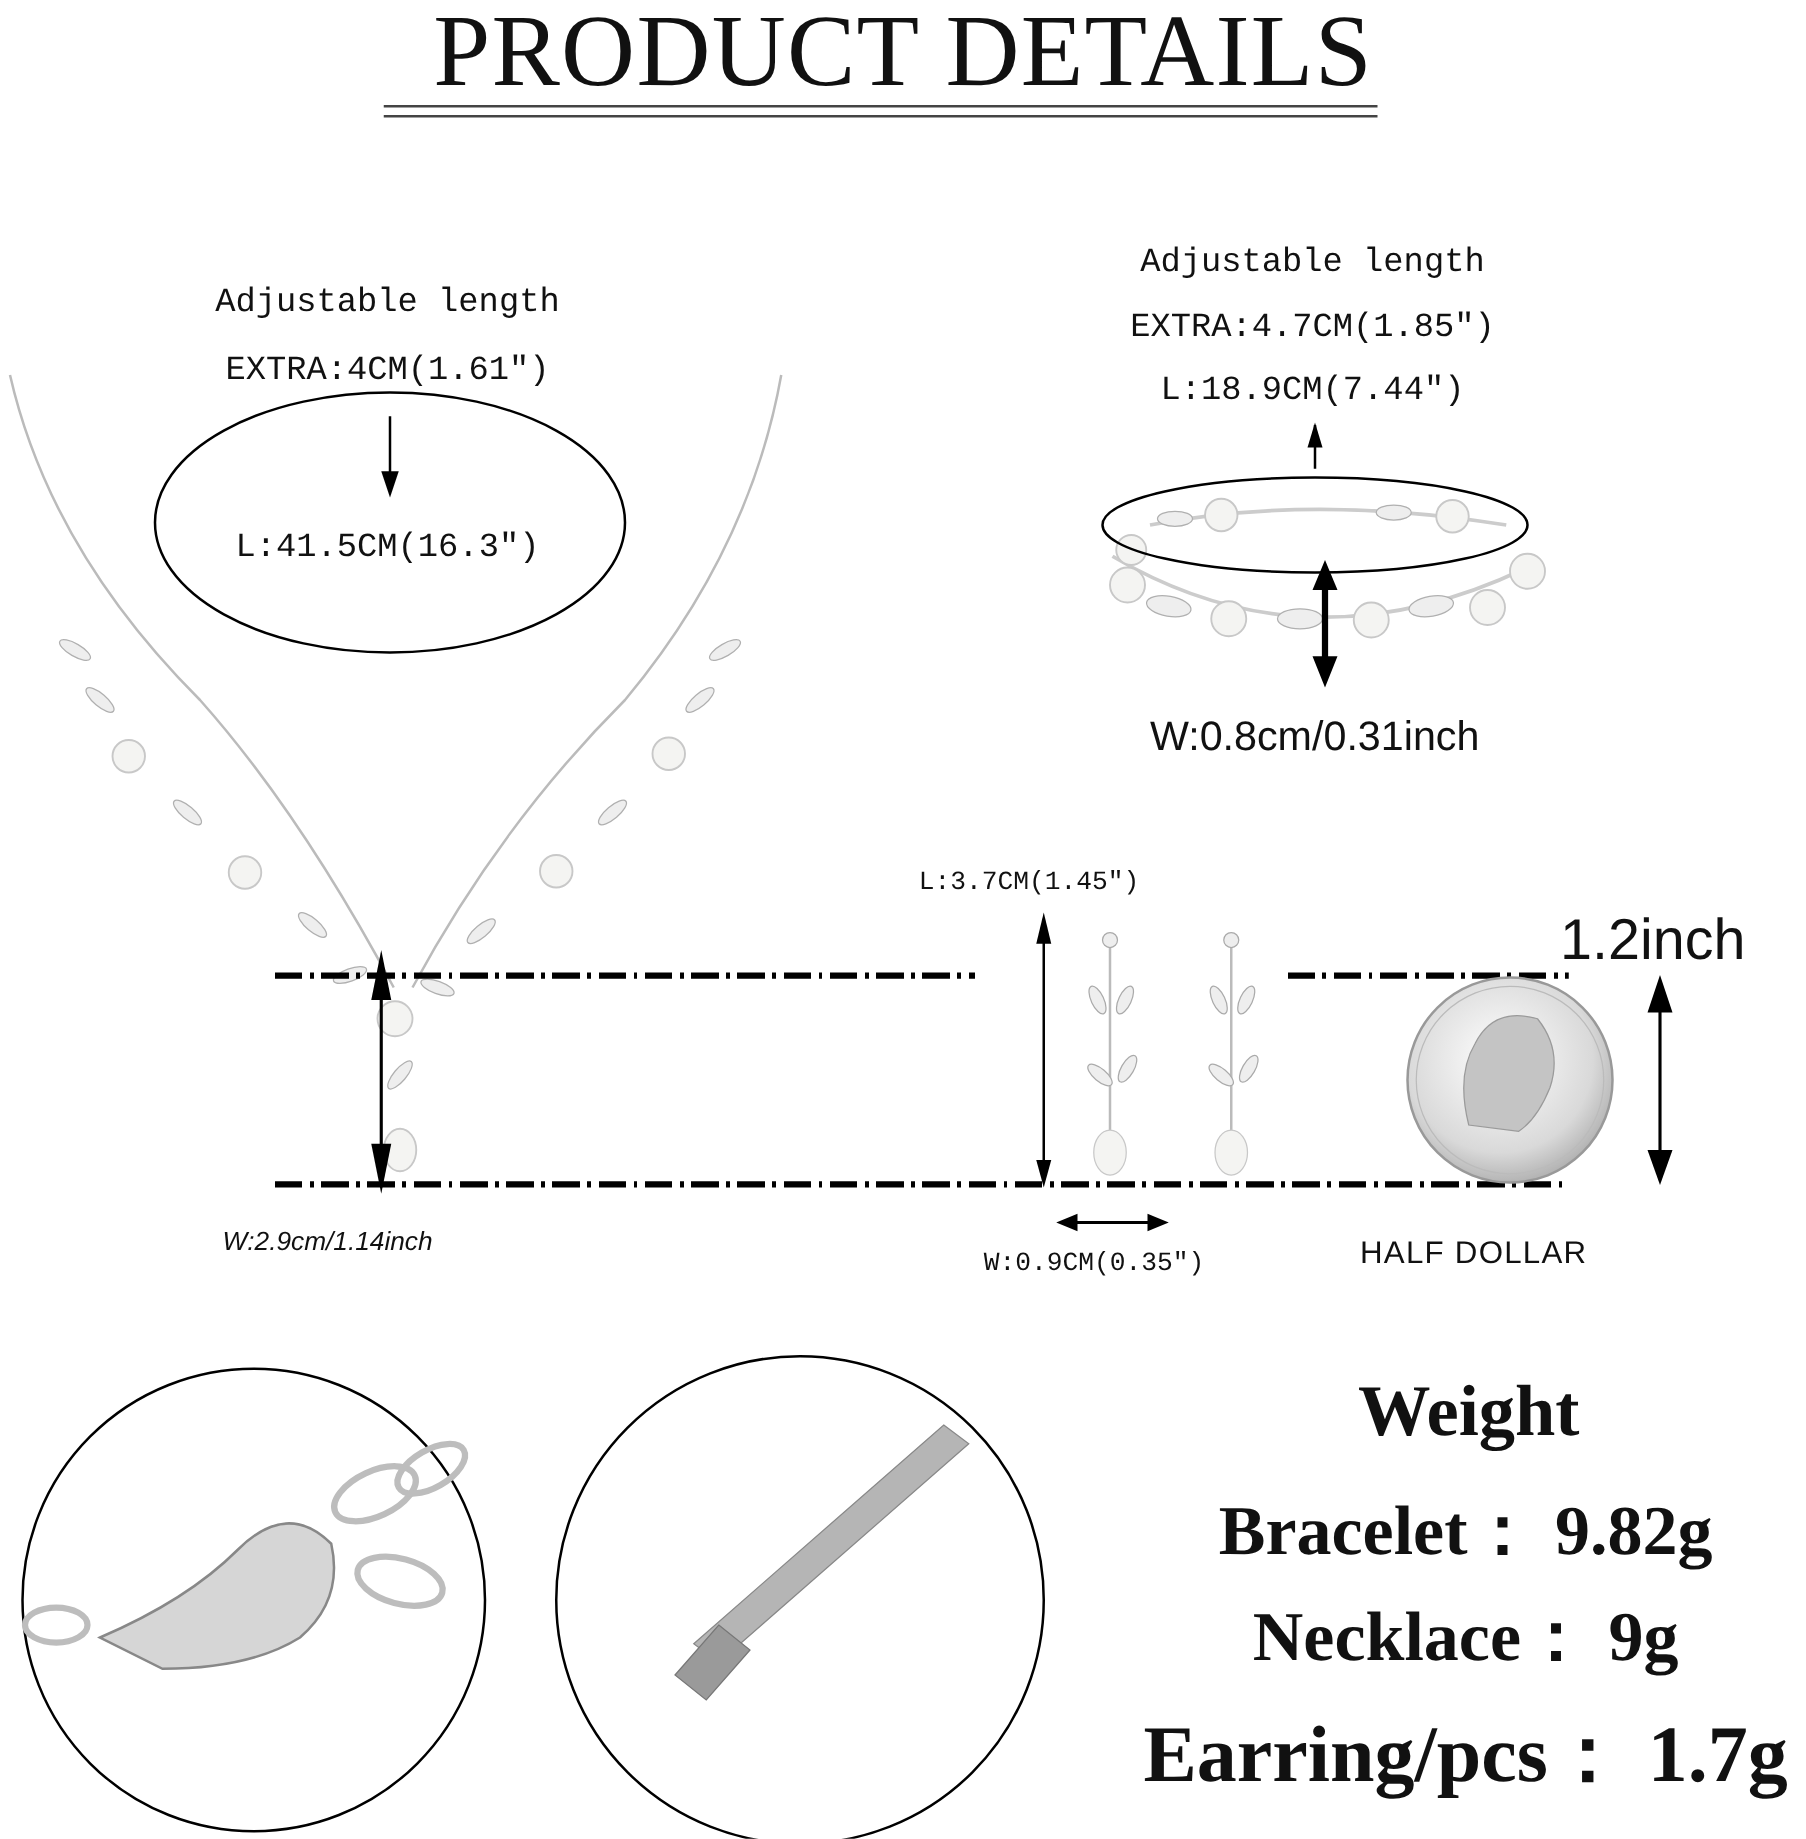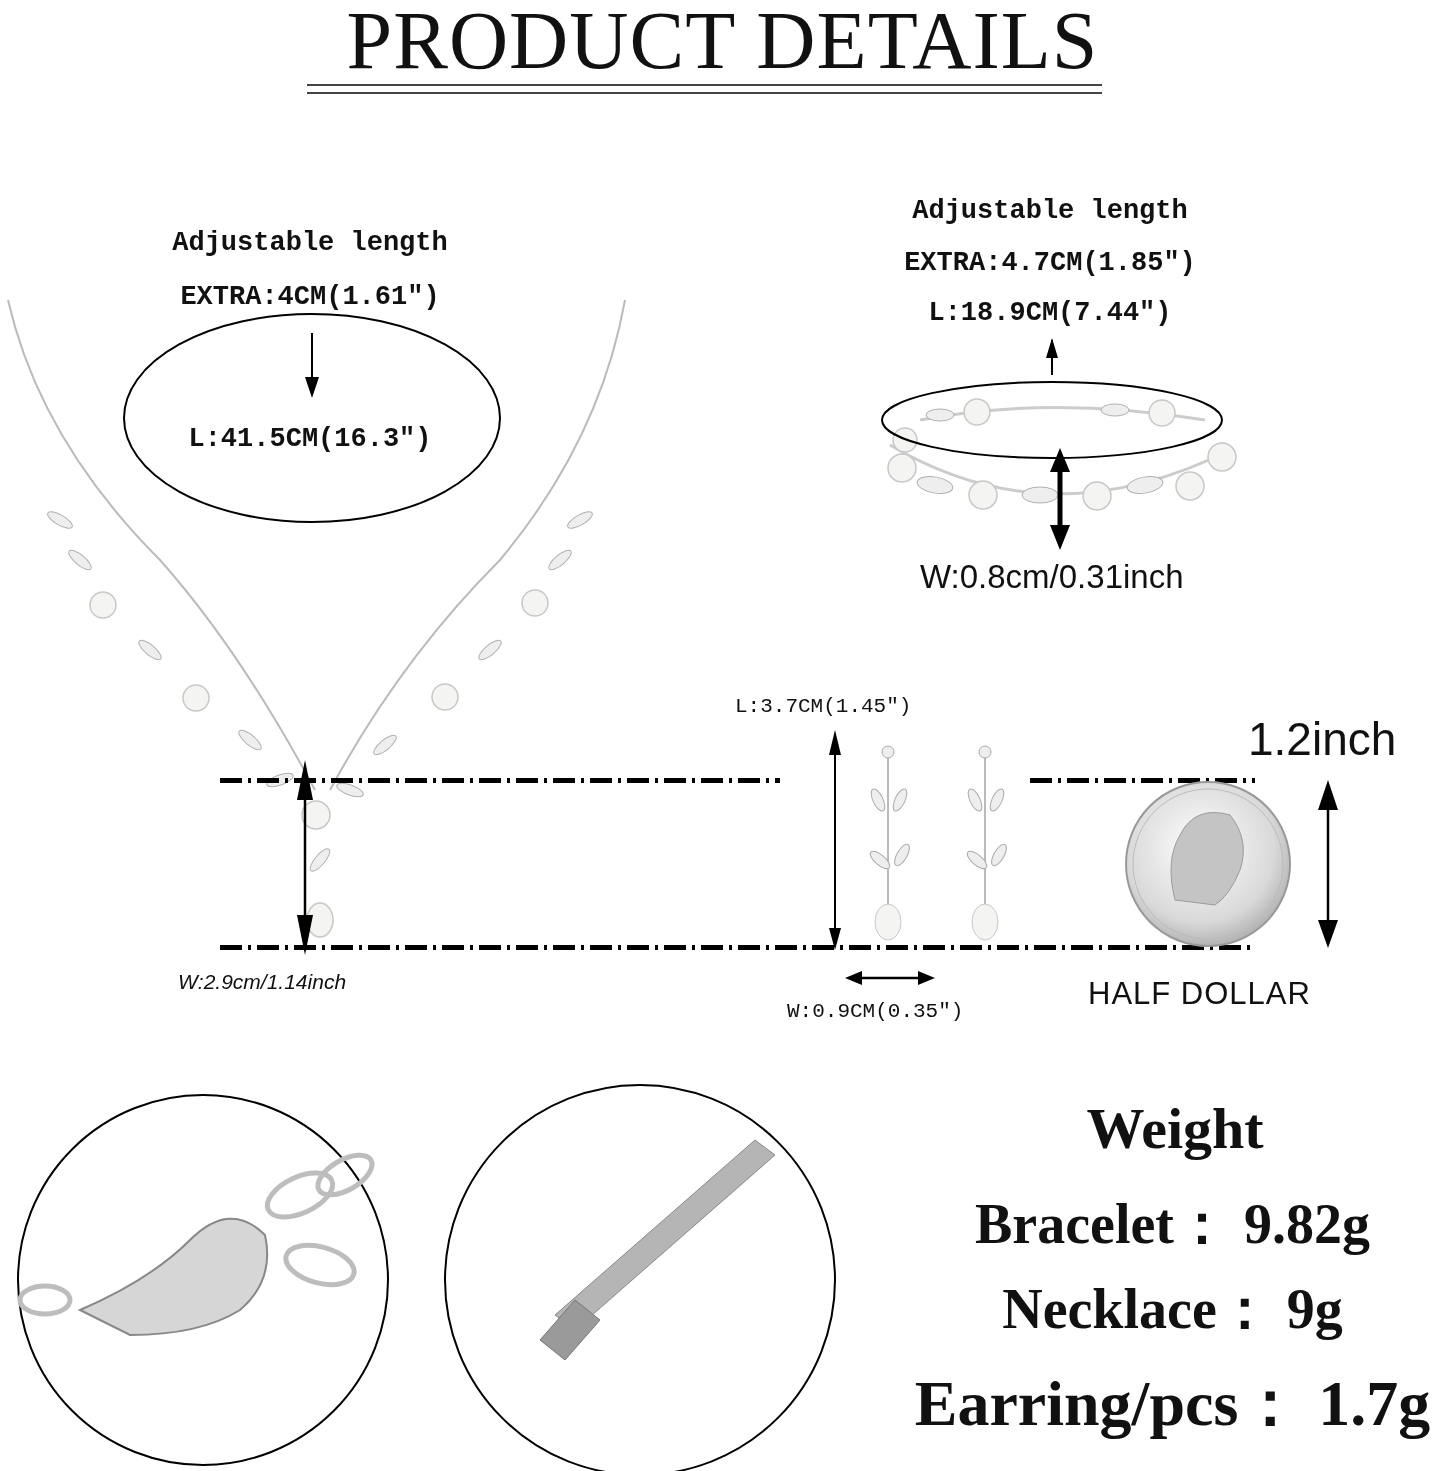--- a/index.html
+++ b/index.html
@@ -1,22 +1,22 @@
 <!DOCTYPE html>
 <html><head>
 <meta charset="utf-8">
 <style>
   html, body { margin: 0; padding: 0; background: #ffffff; }
   body { width: 1445px; height: 1471px; position: relative; overflow: hidden; font-family: "Liberation Sans", sans-serif; color: #111; }
   .abs { position: absolute; }
   .title { left: 0; width: 1445px; top: -6px; text-align: center; font-family: "Liberation Serif", serif; font-size: 82px; letter-spacing: 1px; color: #111; font-weight: normal; }
   .rule { left: 307px; width: 795px; height: 2px; background: #444; }
   .mono { font-family: "Liberation Mono", monospace; font-size: 27px; color: #111; white-space: nowrap; }
-  .sans { font-family: "Liberation Sans", sans-serif; color: #111; white-space: nowrap; }
-  .center { text-align: center; font-weight: bold; }
+  .sans { font-family: "Liberation Sans", sans-serif; color: #111; white-space: nowrap; margin-top: 12px; }
+  .center { text-align: center; }
   .dash { height: 5px; background: repeating-linear-gradient(90deg, #000 0 22px, transparent 22px 28px, #000 28px 31px, transparent 31px 37px); }
   .weight { font-family: Liberation Serif, serif; font-weight: bold; color: #111; white-space: nowrap; text-align: center; }
   svg { position: absolute; overflow: visible; }
 </style>
 </head>
 <body>
 
 <div class="abs title">PRODUCT DETAILS</div>
 <div class="abs rule" style="top:84px;"></div>
 <div class="abs rule" style="top:92px;"></div>
@@ -137,21 +137,21 @@
       <stop offset="100%" stop-color="#a8a8a8"></stop>
     </radialGradient>
   </defs>
   <circle cx="1208" cy="864" r="82" fill="url(#coinG)" stroke="#999" stroke-width="2"></circle>
   <circle cx="1208" cy="864" r="75" fill="none" stroke="#bbb" stroke-width="1"></circle>
   <path d="M1175 900 Q1165 860 1180 835 Q1195 805 1230 815 Q1250 840 1240 870 Q1230 895 1215 905 Z" fill="#c4c4c4" stroke="#9a9a9a"></path>
   <line x1="1328" y1="790" x2="1328" y2="940" stroke="#000" stroke-width="2.5"></line>
   <polygon points="1318,810 1338,810 1328,780" fill="#000"></polygon>
   <polygon points="1318,920 1338,920 1328,948" fill="#000"></polygon>
 </svg>
-<div class="abs sans" style="left:1088px;top:976px;font-size:31px;letter-spacing:1px;">HALF DOLLAR</div>
+<div class="abs sans" style="left:1088px;top:976px;font-size:25px;letter-spacing:1px;">HALF DOLLAR</div>
 
 <svg style="left:0;top:0;" width="1445" height="1471">
   <circle cx="203" cy="1280" r="185" fill="#fff" stroke="#000" stroke-width="2"></circle>
   <g fill="none" stroke="#bdbdbd" stroke-width="5">
     <ellipse cx="300" cy="1195" rx="35" ry="18" transform="rotate(-25 300 1195)"></ellipse>
     <ellipse cx="345" cy="1175" rx="30" ry="15" transform="rotate(-30 345 1175)"></ellipse>
     <ellipse cx="320" cy="1265" rx="35" ry="18" transform="rotate(15 320 1265)"></ellipse>
     <ellipse cx="45" cy="1300" rx="25" ry="14"></ellipse>
   </g>
   <path d="M80 1310 Q 150 1280 190 1240 Q 230 1200 265 1235 Q 275 1280 240 1310 Q 200 1335 130 1335 Z" fill="#d6d6d6" stroke="#888" stroke-width="2"></path>

